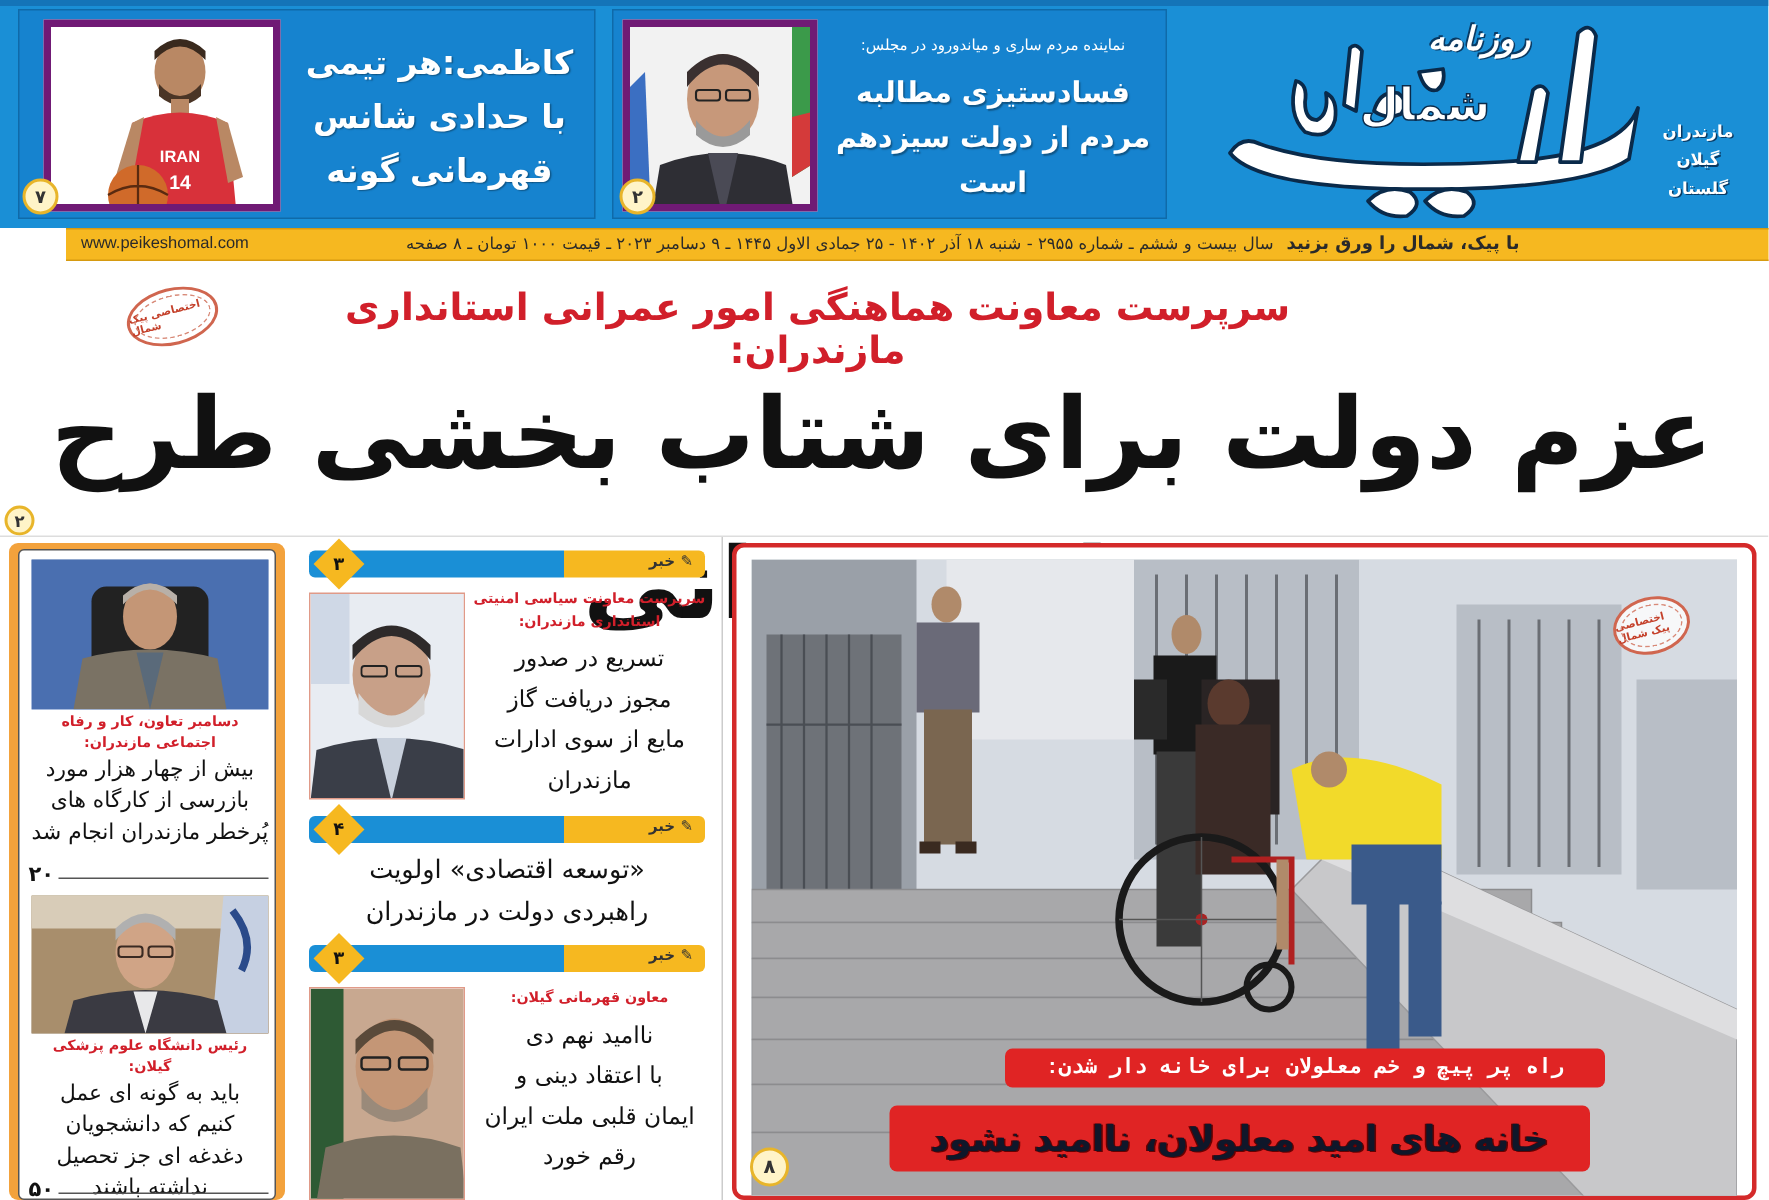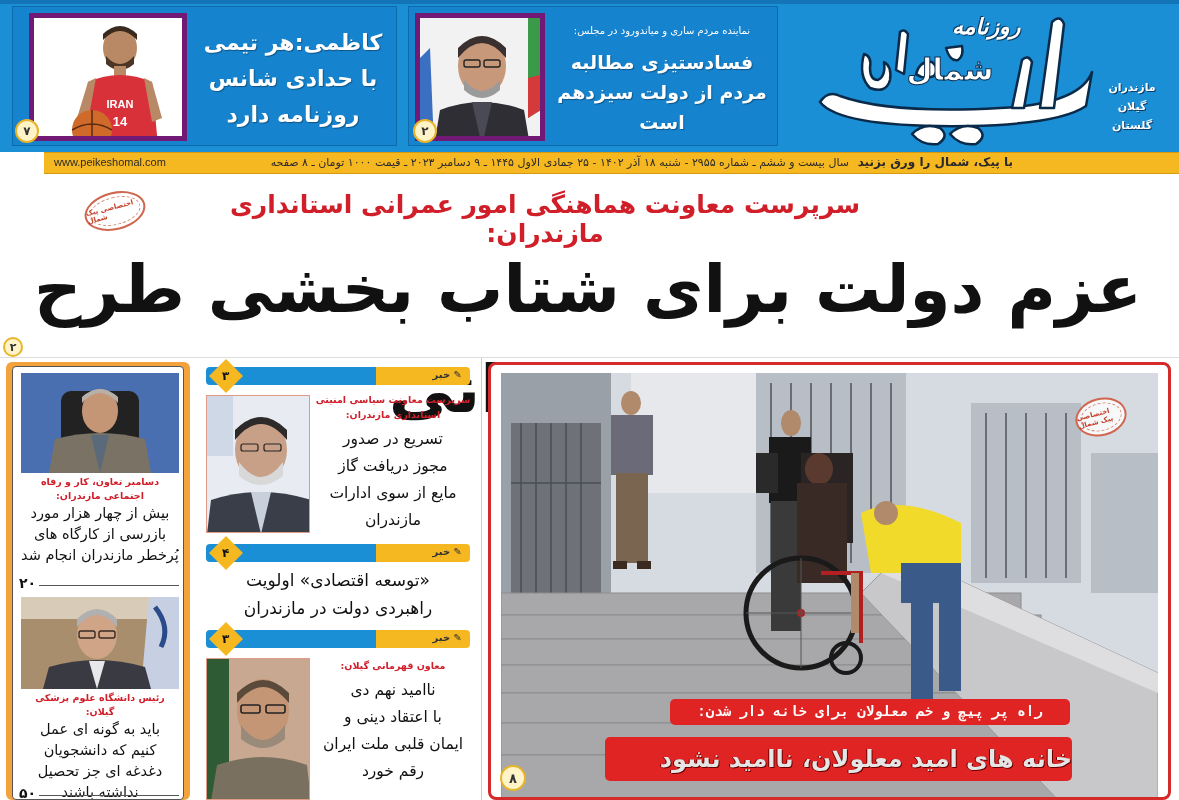--- a/index.html
+++ b/index.html
@@ -89,21 +89,21 @@
   .mid-photo { position: absolute; left: 10px; width: 104px; height: 138px; border: 1px solid #e09a88; overflow: hidden; }
   .mid-text { position: absolute; left: 118px; width: 158px; direction: rtl; text-align: center; }
   .mid-kicker { color: #d11f2a; font-size: 9.5px; font-weight: bold; line-height: 15px; }
   .mid-title { color: #111; font-size: 15.5px; line-height: 27px; margin-top: 4px; }
   .mid-wide-title { position: absolute; left: 10px; width: 264px; direction: rtl; text-align: center; color: #111; font-size: 17px; line-height: 28px; }
 
   
   .main-photo-frame { position: absolute; left: 488px; top: 362px; width: 683px; height: 438px; border: 3px solid #d42a2a; border-radius: 8px; overflow: hidden; background: #fff; }
   .main-photo { position: absolute; left: 10px; top: 8px; width: 657px; height: 430px; overflow: hidden; background: #c9cfd6; }
   .photo-caption-kicker { position: absolute; left: 670px; width: 400px; top: 699px; height: 26px; background: #e02424; border-radius: 5px; color: #fff; font-size: 14px; font-weight: bold; direction: rtl; text-align: center; line-height: 26px; font-family: Liberation Mono, monospace; }
-  .photo-caption-title { position: absolute; left: 593px; width: 467px; top: 737px; height: 44px; background: #e02424; border-radius: 5px; color: #e5e5e5; font-size: 24px; font-weight: bold; direction: rtl; text-align: right; line-height: 44px; text-shadow: 1px 1px 0 #600, -1px 0 0 #600; margin-left: 12px; }
+  .photo-caption-title { position: absolute; left: 593px; width: 467px; top: 737px; height: 44px; background: #e02424; border-radius: 5px; color: #0f172a; font-size: 24px; font-weight: bold; direction: rtl; text-align: center; line-height: 44px; text-shadow: 1px 1px 0 #600, -1px 0 0 #600; }
   .photo-badge { left: 500px; top: 765px; width: 26px; height: 26px; font-size: 13px; }
 </style>
 </head>
 <body>
 
 <div class="masthead">
   <div class="masthead-bottom"></div>
 
   <div class="promo promo-1">
     <div class="promo-photo">
@@ -119,21 +119,21 @@
         <text x="86" y="90" font-size="11" fill="#fff" text-anchor="middle" font-family="Liberation Sans, sans-serif" font-weight="bold">IRAN</text>
         <text x="86" y="108" font-size="13" fill="#fff" text-anchor="middle" font-family="Liberation Sans, sans-serif" font-weight="bold">14</text>
         <circle cx="58" cy="112" r="20" fill="#d06a2a"></circle>
         <path d="M38 112 Q58 100 78 112 M58 92 L58 132" stroke="#5a2a10" stroke-width="1.5" fill="none"></path>
       </svg>
     </div>
     <div class="page-badge" style="left:2px; top:112px;">۷</div>
     <div class="promo-title">
       <div>کاظمی:هر تیمی</div>
       <div>با حدادی شانس</div>
-      <div>روزنامه دارد</div>
+      <div>قهرمانی گونه</div>
     </div>
   </div>
 
   <div class="promo promo-2">
     <div class="promo-photo">
       <svg width="130" height="128" viewBox="0 0 130 128">
         <rect width="130" height="128" fill="#f2f2f2"></rect>
         <path d="M0 40 L10 30 L14 128 L0 128 Z" fill="#3b6fc2"></path>
         <path d="M108 0 L124 0 L124 90 L108 100 Z" fill="#3b9a4a"></path>
         <path d="M108 60 L124 56 L124 90 L108 100 Z" fill="#d43a3a"></path>

